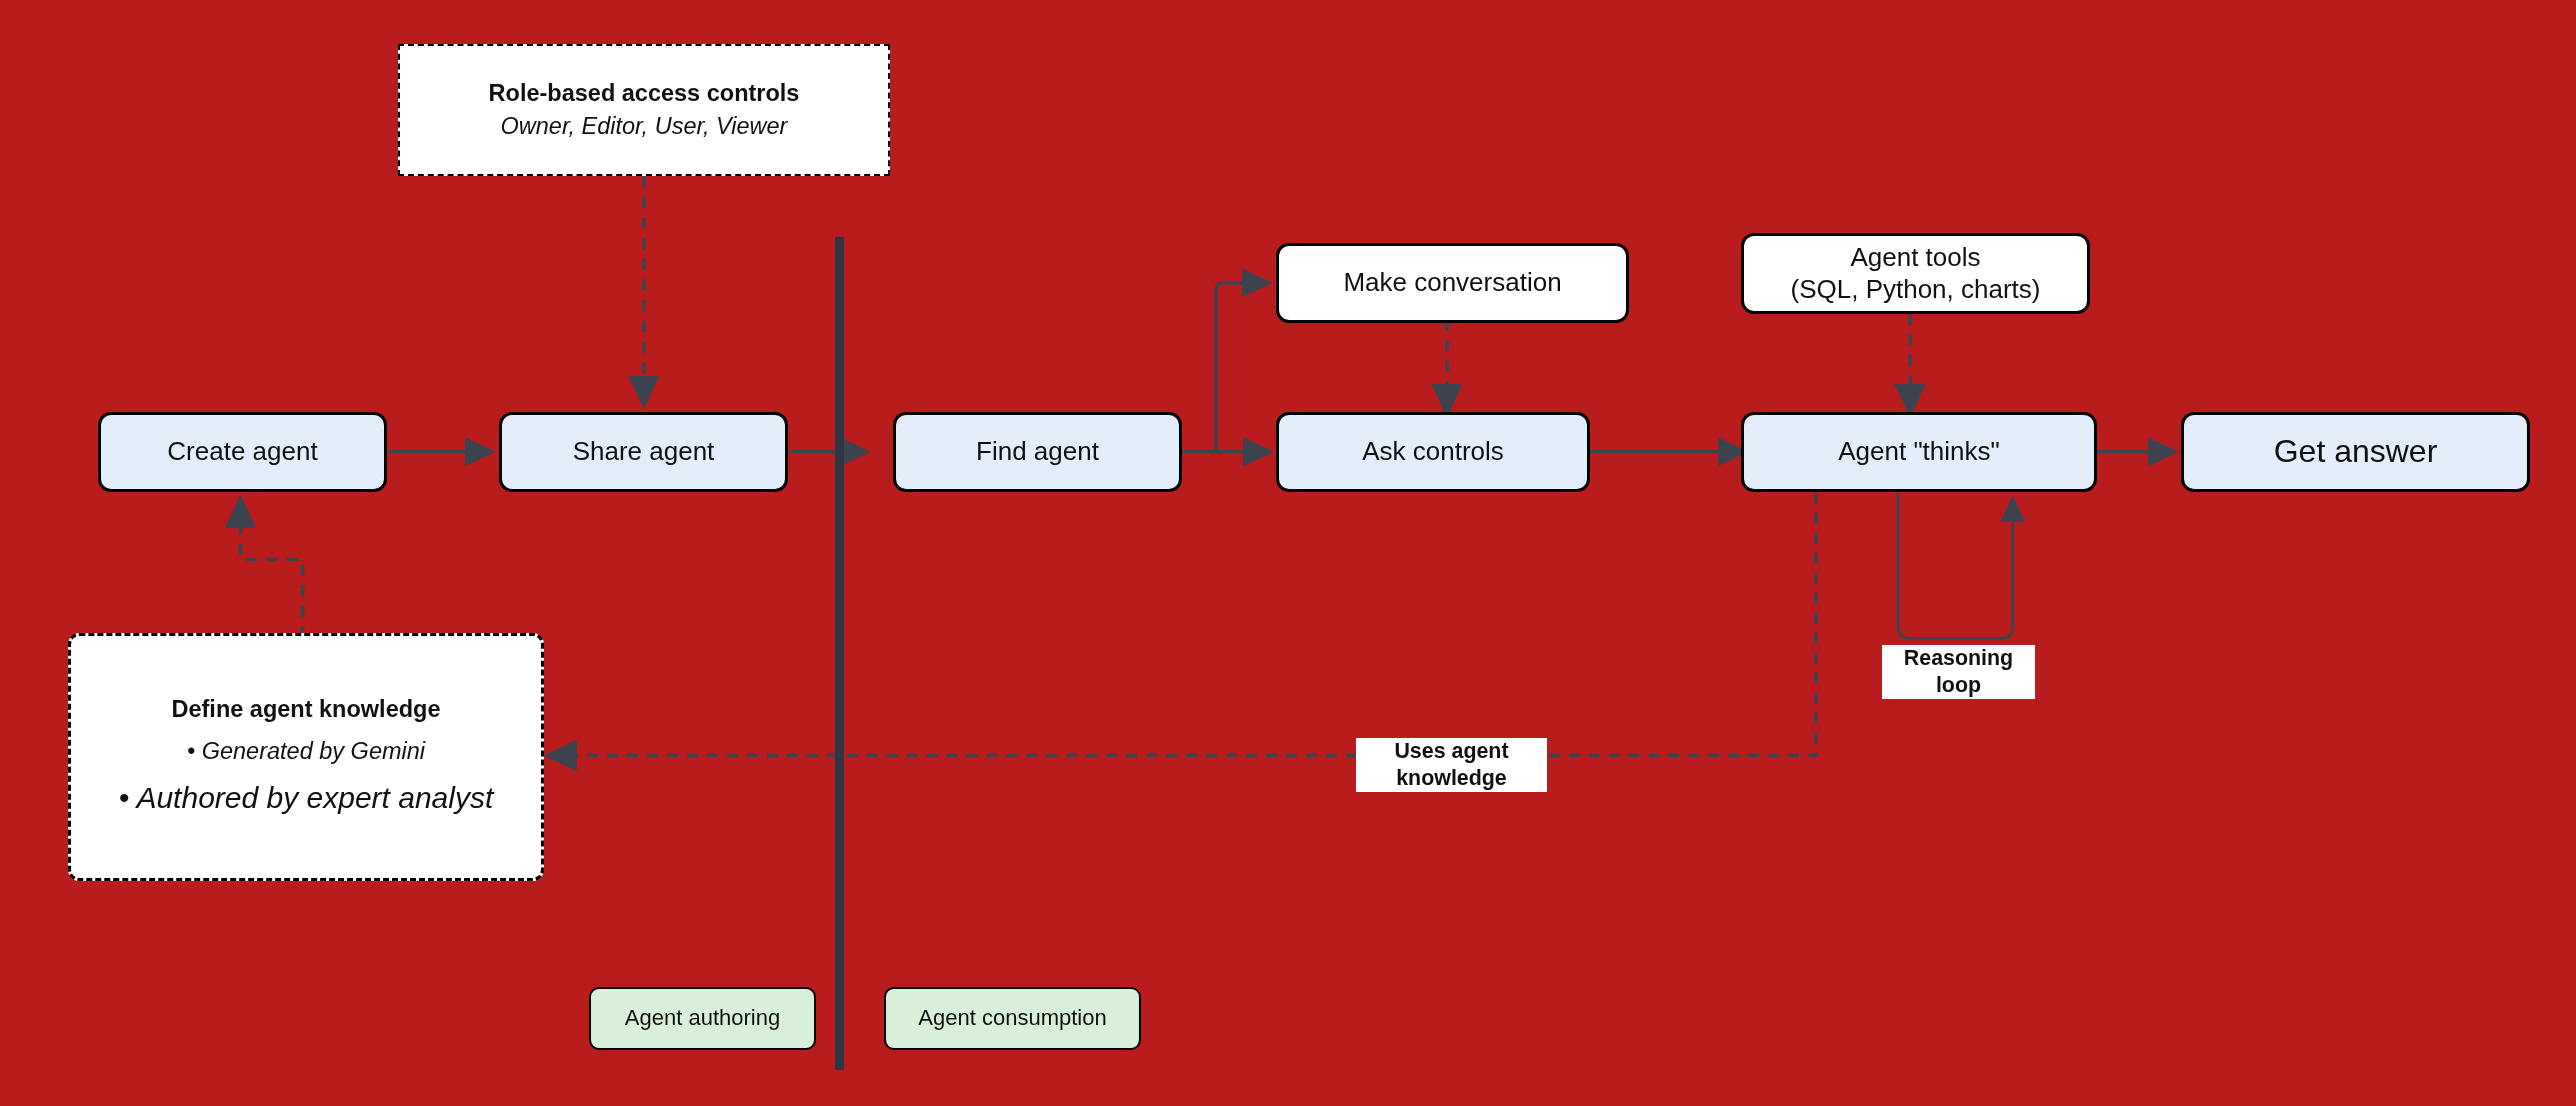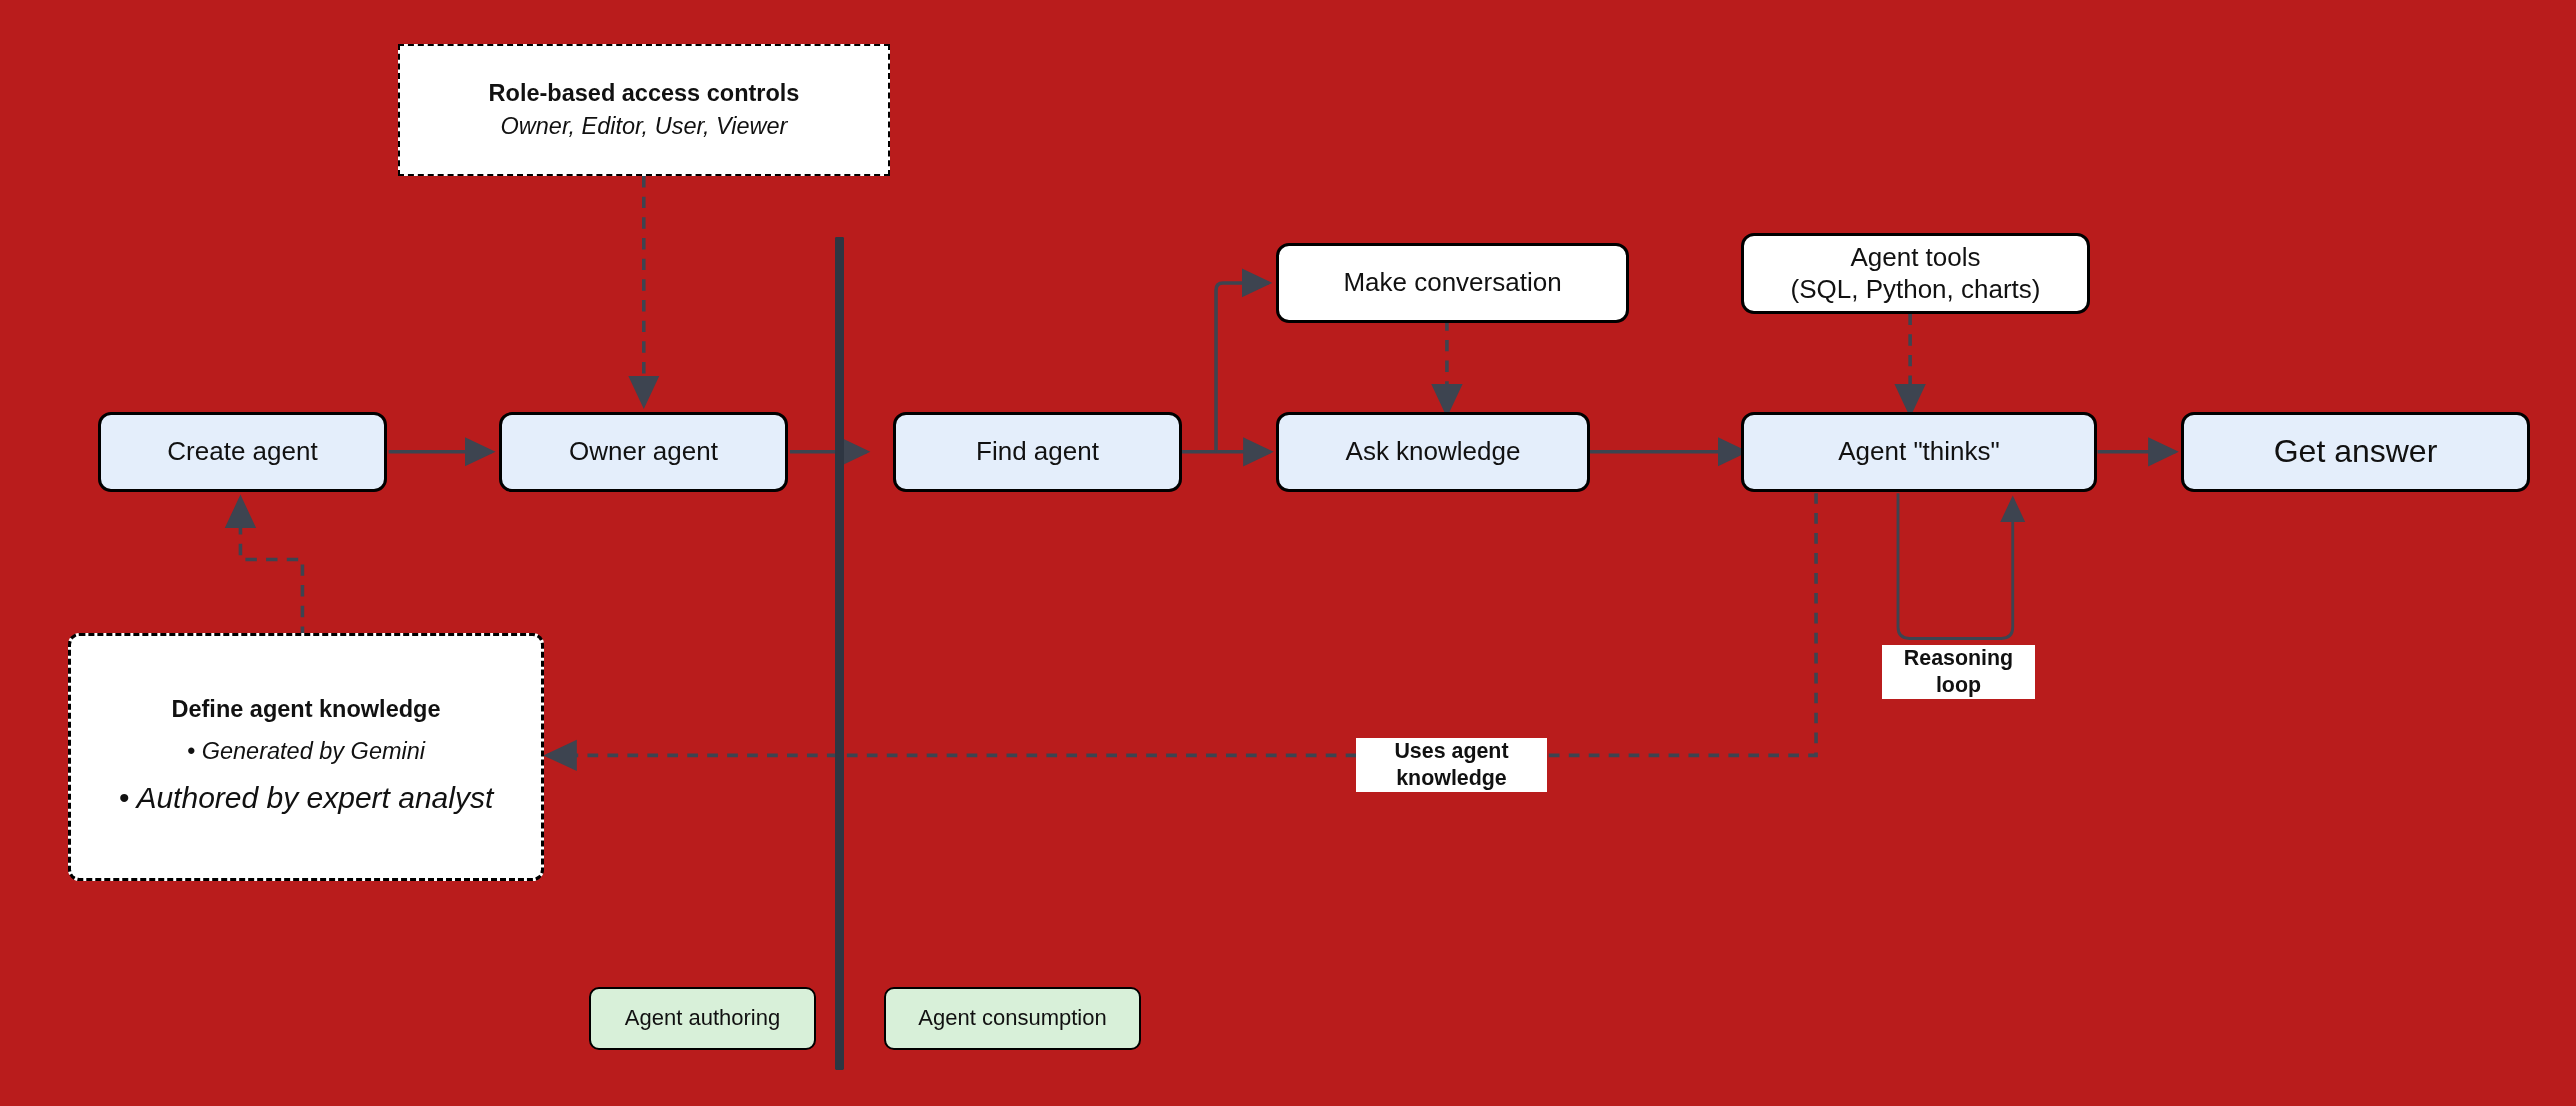--- a/index.html
+++ b/index.html
@@ -88,33 +88,33 @@
     <div class="ttl" style="font-size:23.5px;margin-bottom:8.6px;">Define agent knowledge</div>
     <div class="it" style="font-size:23.5px;line-height:1.28;margin-top:4.3px;">• Generated by Gemini</div>
     <div class="it" style="font-size:30px;line-height:1.28;margin-top:13px;">• Authored by expert analyst</div>
   </div>
 
   <div class="node blue" style="left:98px;top:412px;width:289px;height:80px;font-size:26px;">
     <span class="lbl">Create agent</span>
   </div>
 
   <div class="node blue" style="left:499px;top:412px;width:289px;height:80px;font-size:26px;">
-    <span class="lbl">Owner agent</span>
+    <span class="lbl">Share agent</span>
   </div>
 
   <div class="node blue" style="left:893px;top:412px;width:289px;height:80px;font-size:26px;">
     <span class="lbl">Find agent</span>
   </div>
 
   <div class="node white" style="left:1276px;top:243px;width:353px;height:80px;font-size:26px;">
     <span class="lbl">Make conversation</span>
   </div>
 
   <div class="node blue" style="left:1276px;top:412px;width:314px;height:80px;font-size:26px;">
-    <span class="lbl">Ask knowledge</span>
+    <span class="lbl">Ask controls</span>
   </div>
 
   <div class="node white" style="left:1741px;top:233px;width:349px;height:81px;font-size:26px;flex-direction:column;">
     <span class="lbl">Agent tools</span>
     <span class="lbl">(SQL, Python, charts)</span>
   </div>
 
   <div class="node blue" style="left:1741px;top:412px;width:356px;height:80px;font-size:26px;">
     <span class="lbl">Agent "thinks"</span>
   </div>

